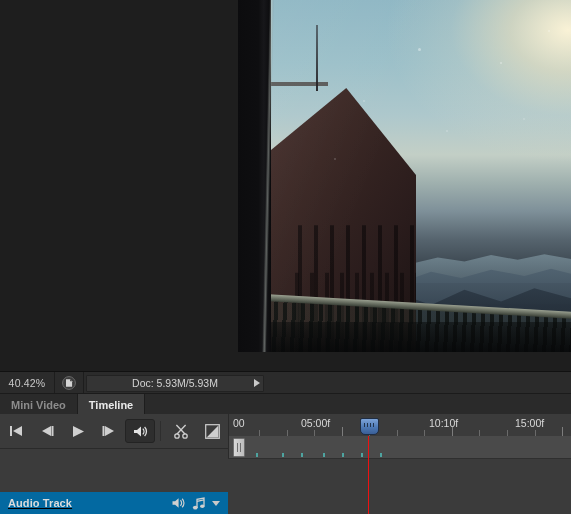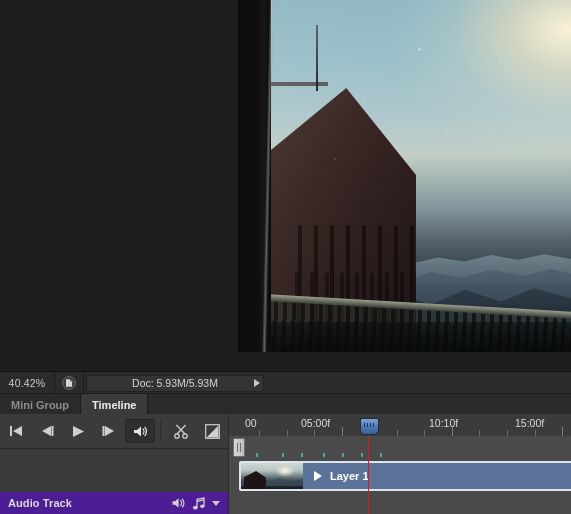--- a/index.html
+++ b/index.html
@@ -325,21 +325,21 @@
   
   .track-row {
     position:absolute;
     left: 0;
     width: 228px;
     display:flex; align-items:center;
     border-bottom: 1px solid #2a2a2a;
     background: #3b3b3b;
   }
   .tr-video { top: 34px; height: 34px; }
-  .tr-audio { top: 78px; height: 22px; background:#4c1d95; }
+  .tr-audio { top: 78px; height: 22px; background:#0369a1;text-decoration:underline; }
   .tr-gap { position:absolute; left:0; top:68px; width:228px; height:10px; background:#3b3b3b; border-bottom:1px solid #2a2a2a;}
   .disclosure {
     width: 0; height: 0;
     border-left: 7px solid #c9c9c9;
     border-top: 5px solid transparent;
     border-bottom: 5px solid transparent;
     margin-left: 8px;
   }
   .track-name {
     font-size: 11px;
@@ -500,21 +500,21 @@
       </svg>
     </div>
     <div class="status-div"></div>
     <div class="doc-info">
       <span>Doc: 5.93M/5.93M</span>
       <span class="doc-arrow"></span>
     </div>
   </div>
 
   <div class="panel-tabs">
-    <div class="ptab">Mini Group</div>
+    <div class="ptab">Mini Video</div>
     <div class="ptab active">Timeline</div>
     <div class="ptab-fill"></div>
   </div>
 
   <div class="timeline-panel">
 
     <div class="transport">
       <div class="tbtn">
         <svg width="16" height="12" viewBox="0 0 16 12" aria-hidden="true">
           <rect x="2" y="1" width="2" height="10" fill="#cfcfcf"></rect>
@@ -556,21 +556,21 @@
       </div>
       <div class="tbtn">
         <svg width="15" height="15" viewBox="0 0 15 15" aria-hidden="true">
           <rect x="0.7" y="0.7" width="13.6" height="13.6" fill="none" stroke="#cfcfcf" stroke-width="1.2"></rect>
           <path d="M1.6 13.4 L13.4 1.6 L13.4 13.4 Z" fill="#cfcfcf"></path>
         </svg>
       </div>
     </div>
 
     <div class="ruler">
-      <span class="ruler-label" style="left:16px">00</span>
+      <span class="ruler-label" style="left:4px">00</span>
       <span class="ruler-label" style="left:72px">05:00f</span>
       <span class="ruler-label" style="left:200px">10:10f</span>
       <span class="ruler-label" style="left:286px">15:00f</span>
 
       <i class="ruler-tick major" style="left:113px"></i>
       <i class="ruler-tick major" style="left:223px"></i>
       <i class="ruler-tick major" style="left:333px"></i>
       <i class="ruler-tick" style="left:30px"></i>
       <i class="ruler-tick" style="left:58px"></i>
       <i class="ruler-tick" style="left:85px"></i>
@@ -614,29 +614,18 @@
             <path d="M5 11 V2.4 L12 1 v8.2" stroke="#cfcfcf" stroke-width="1.3" fill="none"></path>
             <ellipse cx="3.3" cy="10.6" rx="2.4" ry="1.9" fill="#cfcfcf"></ellipse>
             <ellipse cx="10.3" cy="9.3" rx="2.2" ry="1.8" fill="#cfcfcf"></ellipse>
             <path d="M5 4.3 L12 2.9" stroke="#cfcfcf" stroke-width="1.3" fill="none"></path>
           </svg>
         </span>
         <span class="caret-small"></span>
       </span>
     </div>
 
-    <div class="clip-area">
-      <div class="clip">
-        <div class="clip-thumb">
-          <div class="t-sun"></div>
-          <div class="t-mtn"></div>
-          <div class="t-bld"></div>
-        </div>
-        <span class="clip-play"></span>
-        <span class="clip-label">Layer 1</span>
-      </div>
-    </div>
 
     <div class="playhead-line" style="left:368px"></div>
     <div class="playhead-head" style="left:360px"></div>
   </div>
 
 </div>
 
 </body></html>

